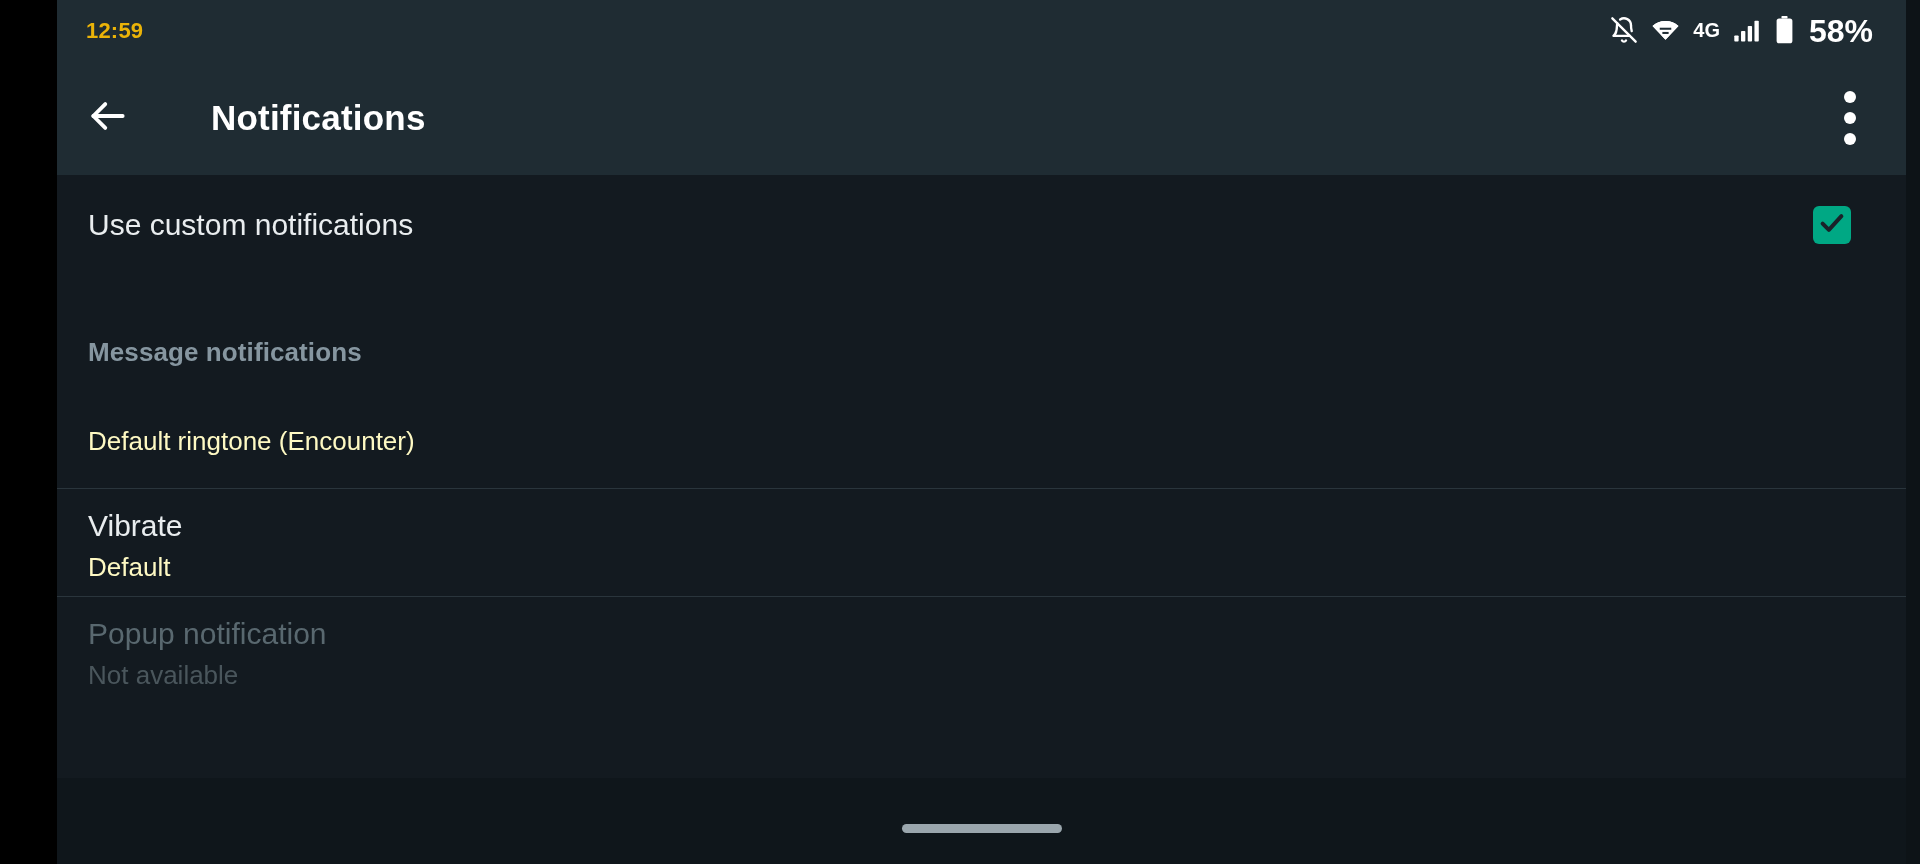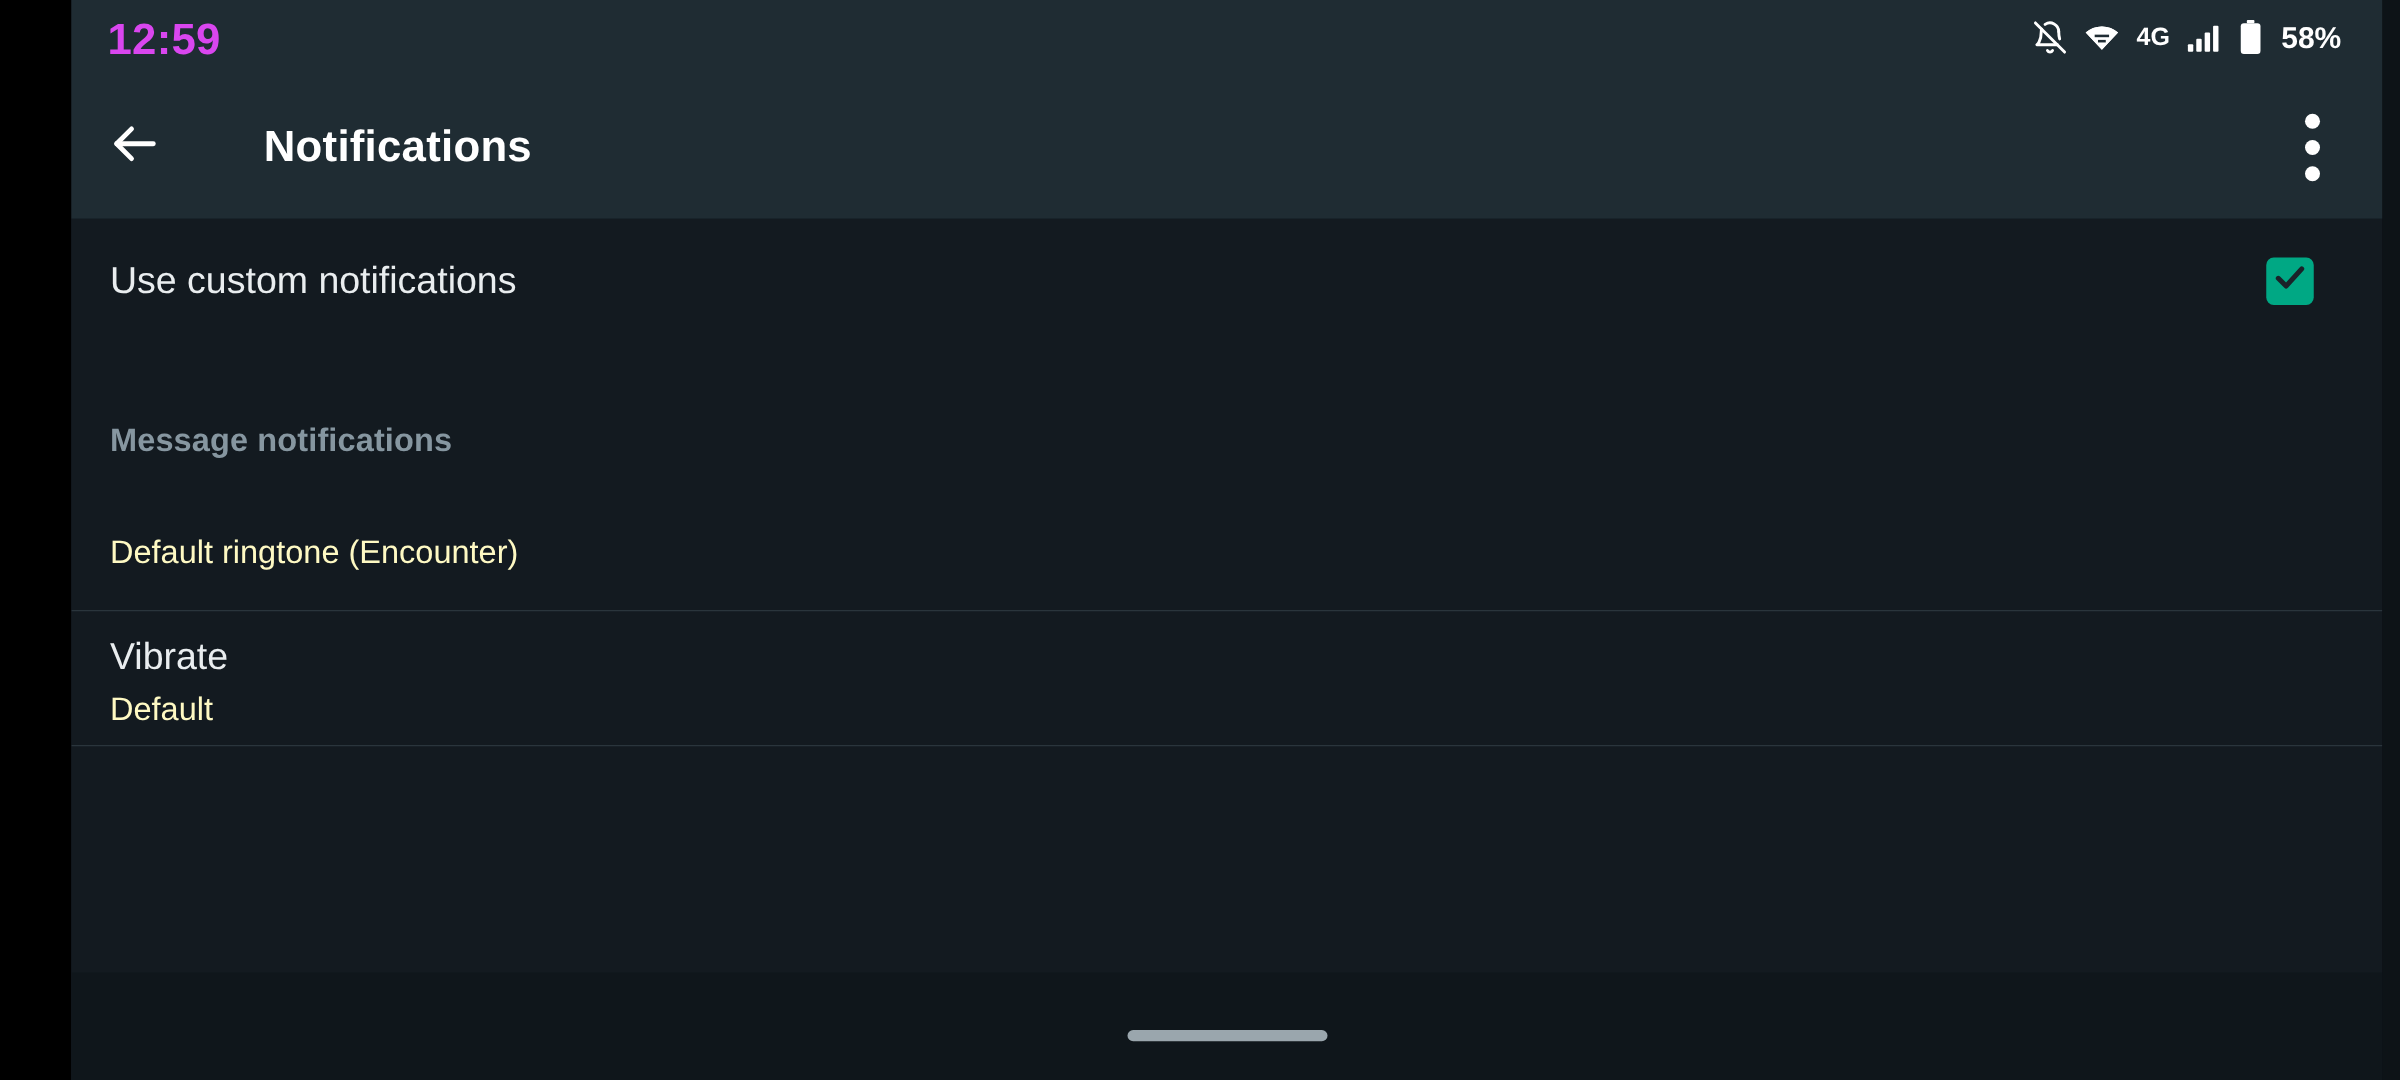--- a/index.html
+++ b/index.html
@@ -47,22 +47,22 @@
   #statusbar {
     position:absolute; left:0; top:0;
     width:100%; height:60px;
     background:#1f2c33;
     display:flex;
     align-items:center;
     justify-content:space-between;
     padding:0 33px 0 29px;
   }
   #status-clock {
-    color:#d946ef;
-    font-size:35px;
+    color:#eab308;
+    font-size:22px;
     font-weight:bold;
     letter-spacing:.2px;
     line-height:1;
     padding-top:2px;
   }
   #status-icons {
     display:flex;
     align-items:center;
     gap:13px;
     color:#ffffff;
@@ -70,21 +70,21 @@
   #status-icons svg { display:block; }
   .net-label {
     color:#ffffff;
     font-size:20px;
     font-weight:bold;
     line-height:1;
     letter-spacing:0;
   }
   #battery-pct {
     color:#ffffff;
-    font-size:24px;
+    font-size:32px;
     font-weight:bold;
     line-height:1;
     margin-left:2px;
     padding-top:1px;
   }
 
   
   #appbar {
     position:absolute; left:0; top:60px;
     width:100%; height:115px;
@@ -334,20 +334,26 @@
 
       <div class="row" id="row-vibrate">
         <div class="row-text">
           <div class="row-title">Vibrate</div>
           <div class="row-sub">Default</div>
         </div>
       </div>
 
       <div class="divider" style="background: rgb(42, 53, 60);"></div>
 
+      <div class="row disabled" id="row-popup">
+        <div class="row-text">
+          <div class="row-title">Popup notification</div>
+          <div class="row-sub">Not available</div>
+        </div>
+      </div>
 
     </div>
 
     <div id="bottom-mask"></div>
     <div id="gesture-bar"></div>
 
   </div>
 </div>
 
 </body></html>

